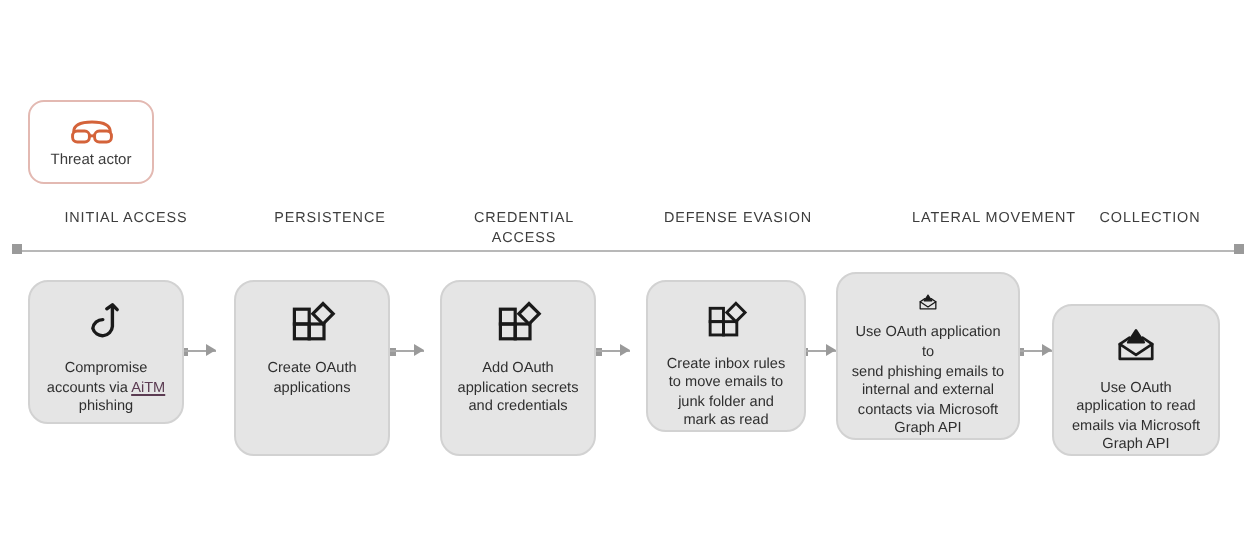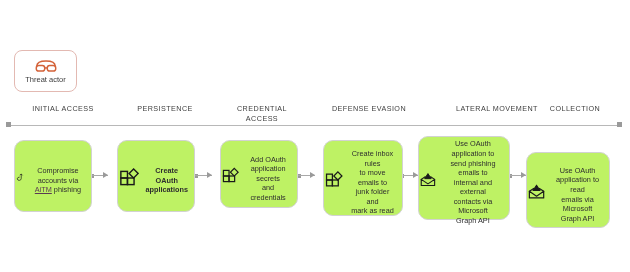--- a/index.html
+++ b/index.html
@@ -77,24 +77,24 @@
     line-height: 10px;
     text-transform: uppercase;
     white-space: pre-line;
   }
 
   
   .step-box {
     position: absolute;
     border: 1px solid #d2d2d2;
     border-radius: 10px;
-    background: #bef264;
+    background: #e5e5e5;
     box-sizing: border-box;
     display: flex;
-    flex-direction: row;
+    flex-direction: column;
     align-items: center;
     justify-content: flex-start;
     padding-top: 9px;
   }
   .step-icon {
     width: 24px;
     height: 24px;
     display: block;
     margin-bottom: 5px;
   }
@@ -201,32 +201,32 @@
       <path d="M15.2 3.2 L15.2 13.2 A5 5 0 0 1 5.4 14.2 A5 5 0 0 1 10.4 9.8" fill="none" stroke="#1a1a1a" stroke-width="1.7" stroke-linecap="round" stroke-linejoin="round"></path>
       <path d="M12.4 4.4 L15.2 2.4 L17.6 4.8" fill="none" stroke="#1a1a1a" stroke-width="1.7" stroke-linecap="round" stroke-linejoin="round"></path>
     </svg>
     <div class="step-text">
       <span>Compromise
 accounts via </span><span class="lnk">AiTM</span><span>
 phishing</span>
     </div>
   </div>
 
-  <div class="step-box" style="left:117px; top:140px; width:78px; height:72px;font-weight:bold;">
+  <div class="step-box" style="left:117px; top:140px; width:78px; height:88px;">
     <svg class="step-icon" viewBox="0 0 24 24">
       <rect x="3.2" y="4.6" width="7.4" height="7.4" fill="none" stroke="#1a1a1a" stroke-width="1.6"></rect>
       <rect x="3.2" y="12" width="7.4" height="7.4" fill="none" stroke="#1a1a1a" stroke-width="1.6"></rect>
       <rect x="10.6" y="12" width="7.4" height="7.4" fill="none" stroke="#1a1a1a" stroke-width="1.6"></rect>
       <rect x="13.9" y="3.3" width="7.2" height="7.2" fill="none" stroke="#1a1a1a" stroke-width="1.6" transform="rotate(45 17.5 6.9)"></rect>
     </svg>
     <div class="step-text" style="white-space:pre-line;">Create OAuth
 applications</div>
   </div>
 
-  <div class="step-box" style="left:220px; top:140px; width:78px; height:68px;">
+  <div class="step-box" style="left:220px; top:140px; width:78px; height:88px;">
     <svg class="step-icon" viewBox="0 0 24 24">
       <rect x="3.2" y="4.6" width="7.4" height="7.4" fill="none" stroke="#1a1a1a" stroke-width="1.6"></rect>
       <rect x="3.2" y="12" width="7.4" height="7.4" fill="none" stroke="#1a1a1a" stroke-width="1.6"></rect>
       <rect x="10.6" y="12" width="7.4" height="7.4" fill="none" stroke="#1a1a1a" stroke-width="1.6"></rect>
       <rect x="13.9" y="3.3" width="7.2" height="7.2" fill="none" stroke="#1a1a1a" stroke-width="1.6" transform="rotate(45 17.5 6.9)"></rect>
     </svg>
     <div class="step-text" style="white-space:pre-line;">Add OAuth
 application secrets
 and credentials</div>
   </div>

